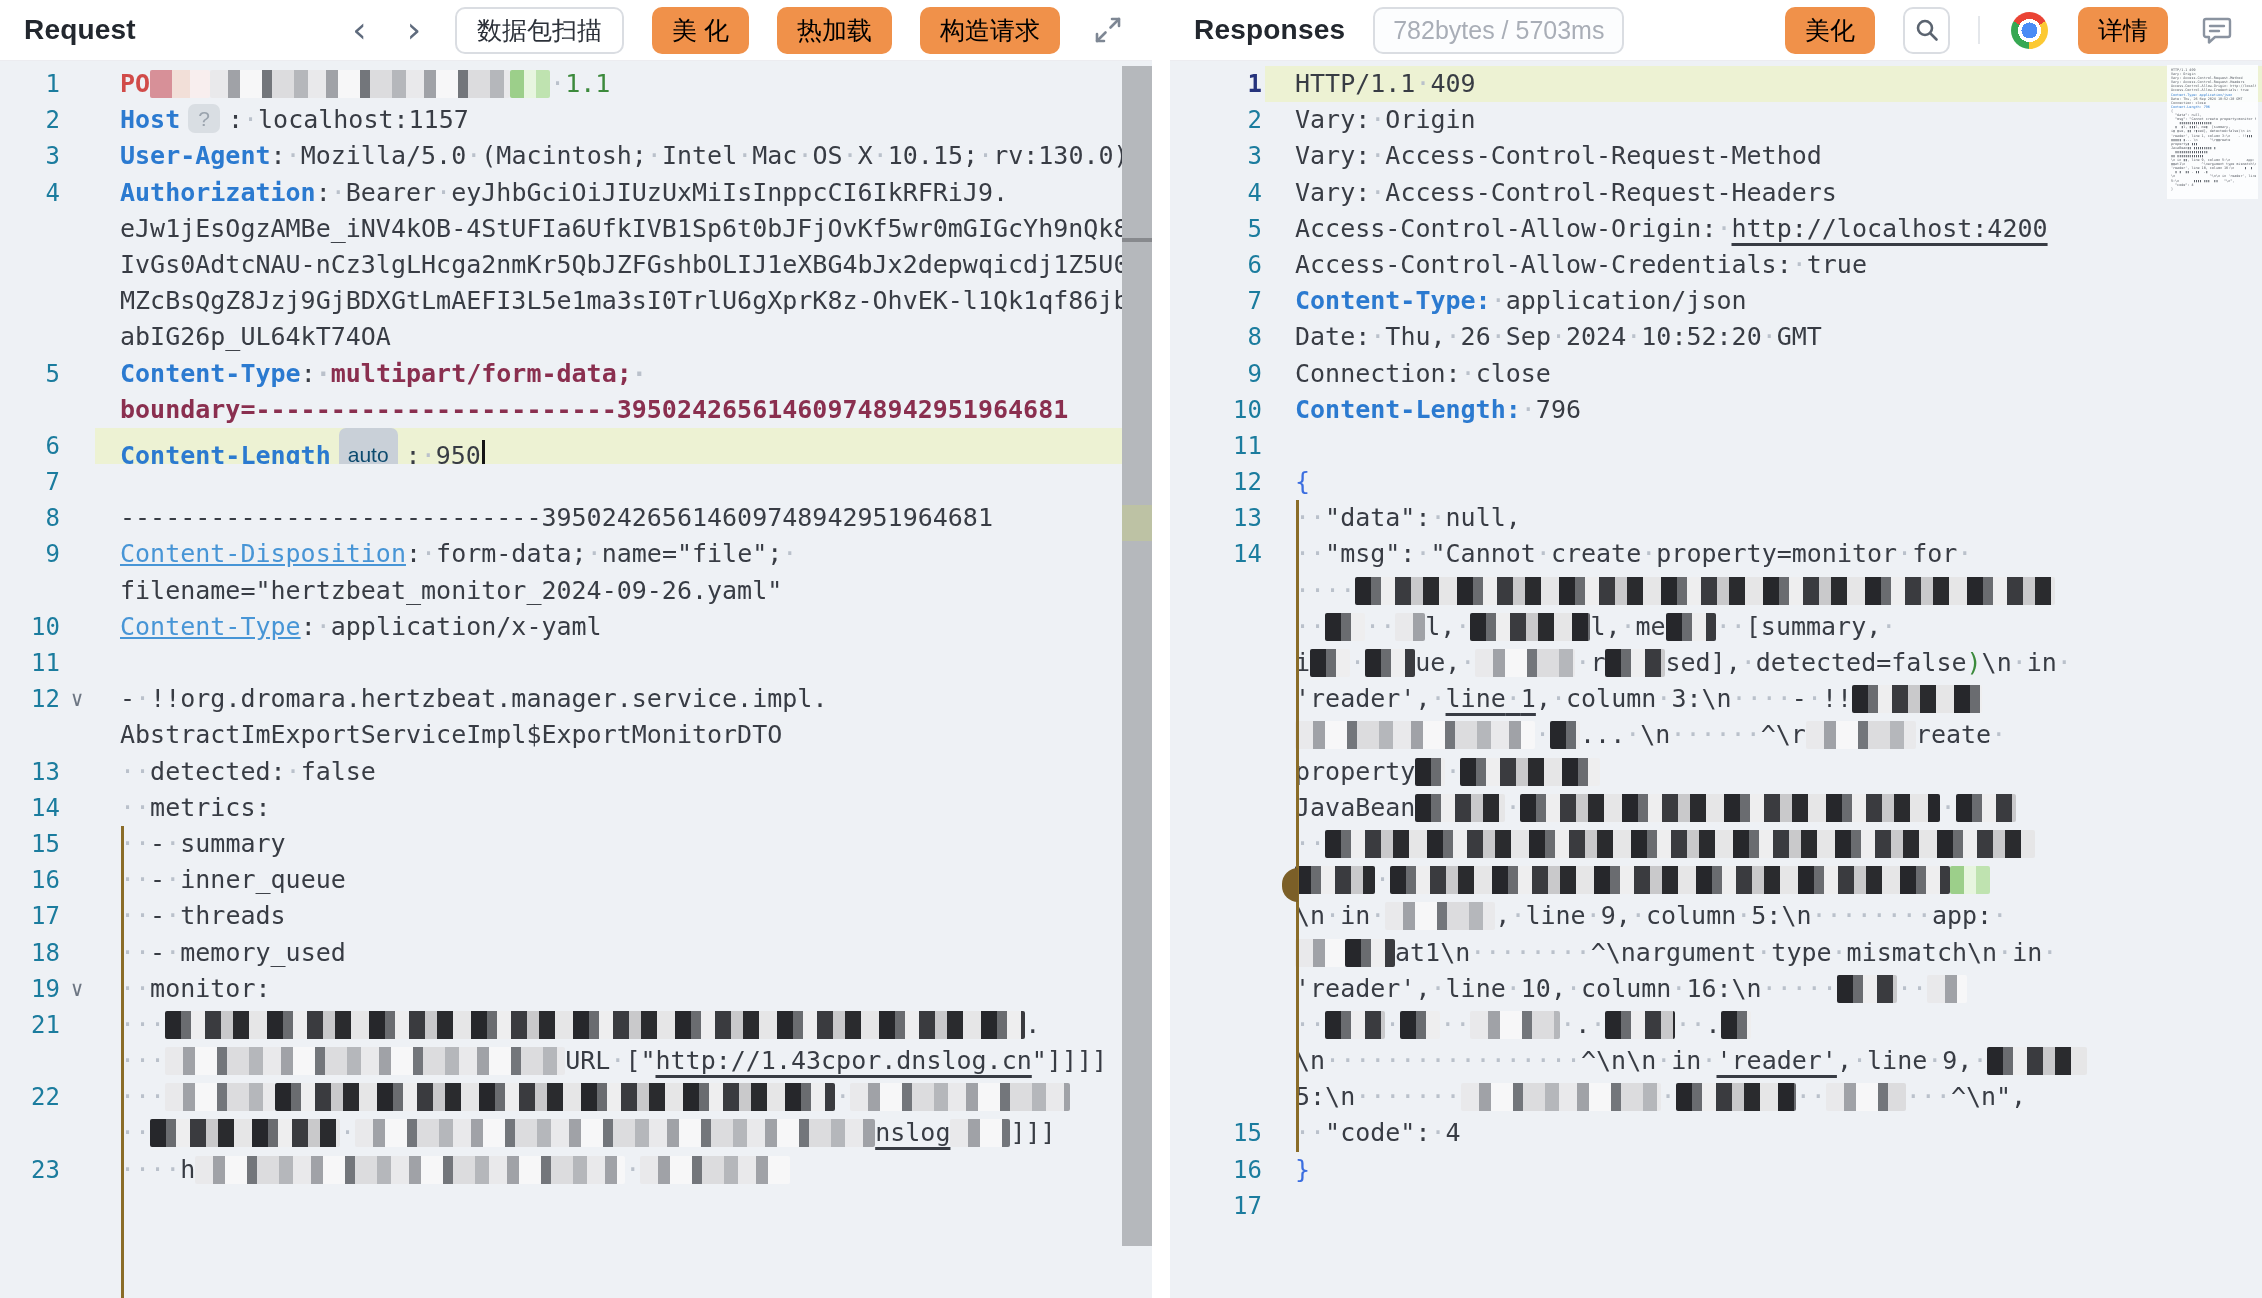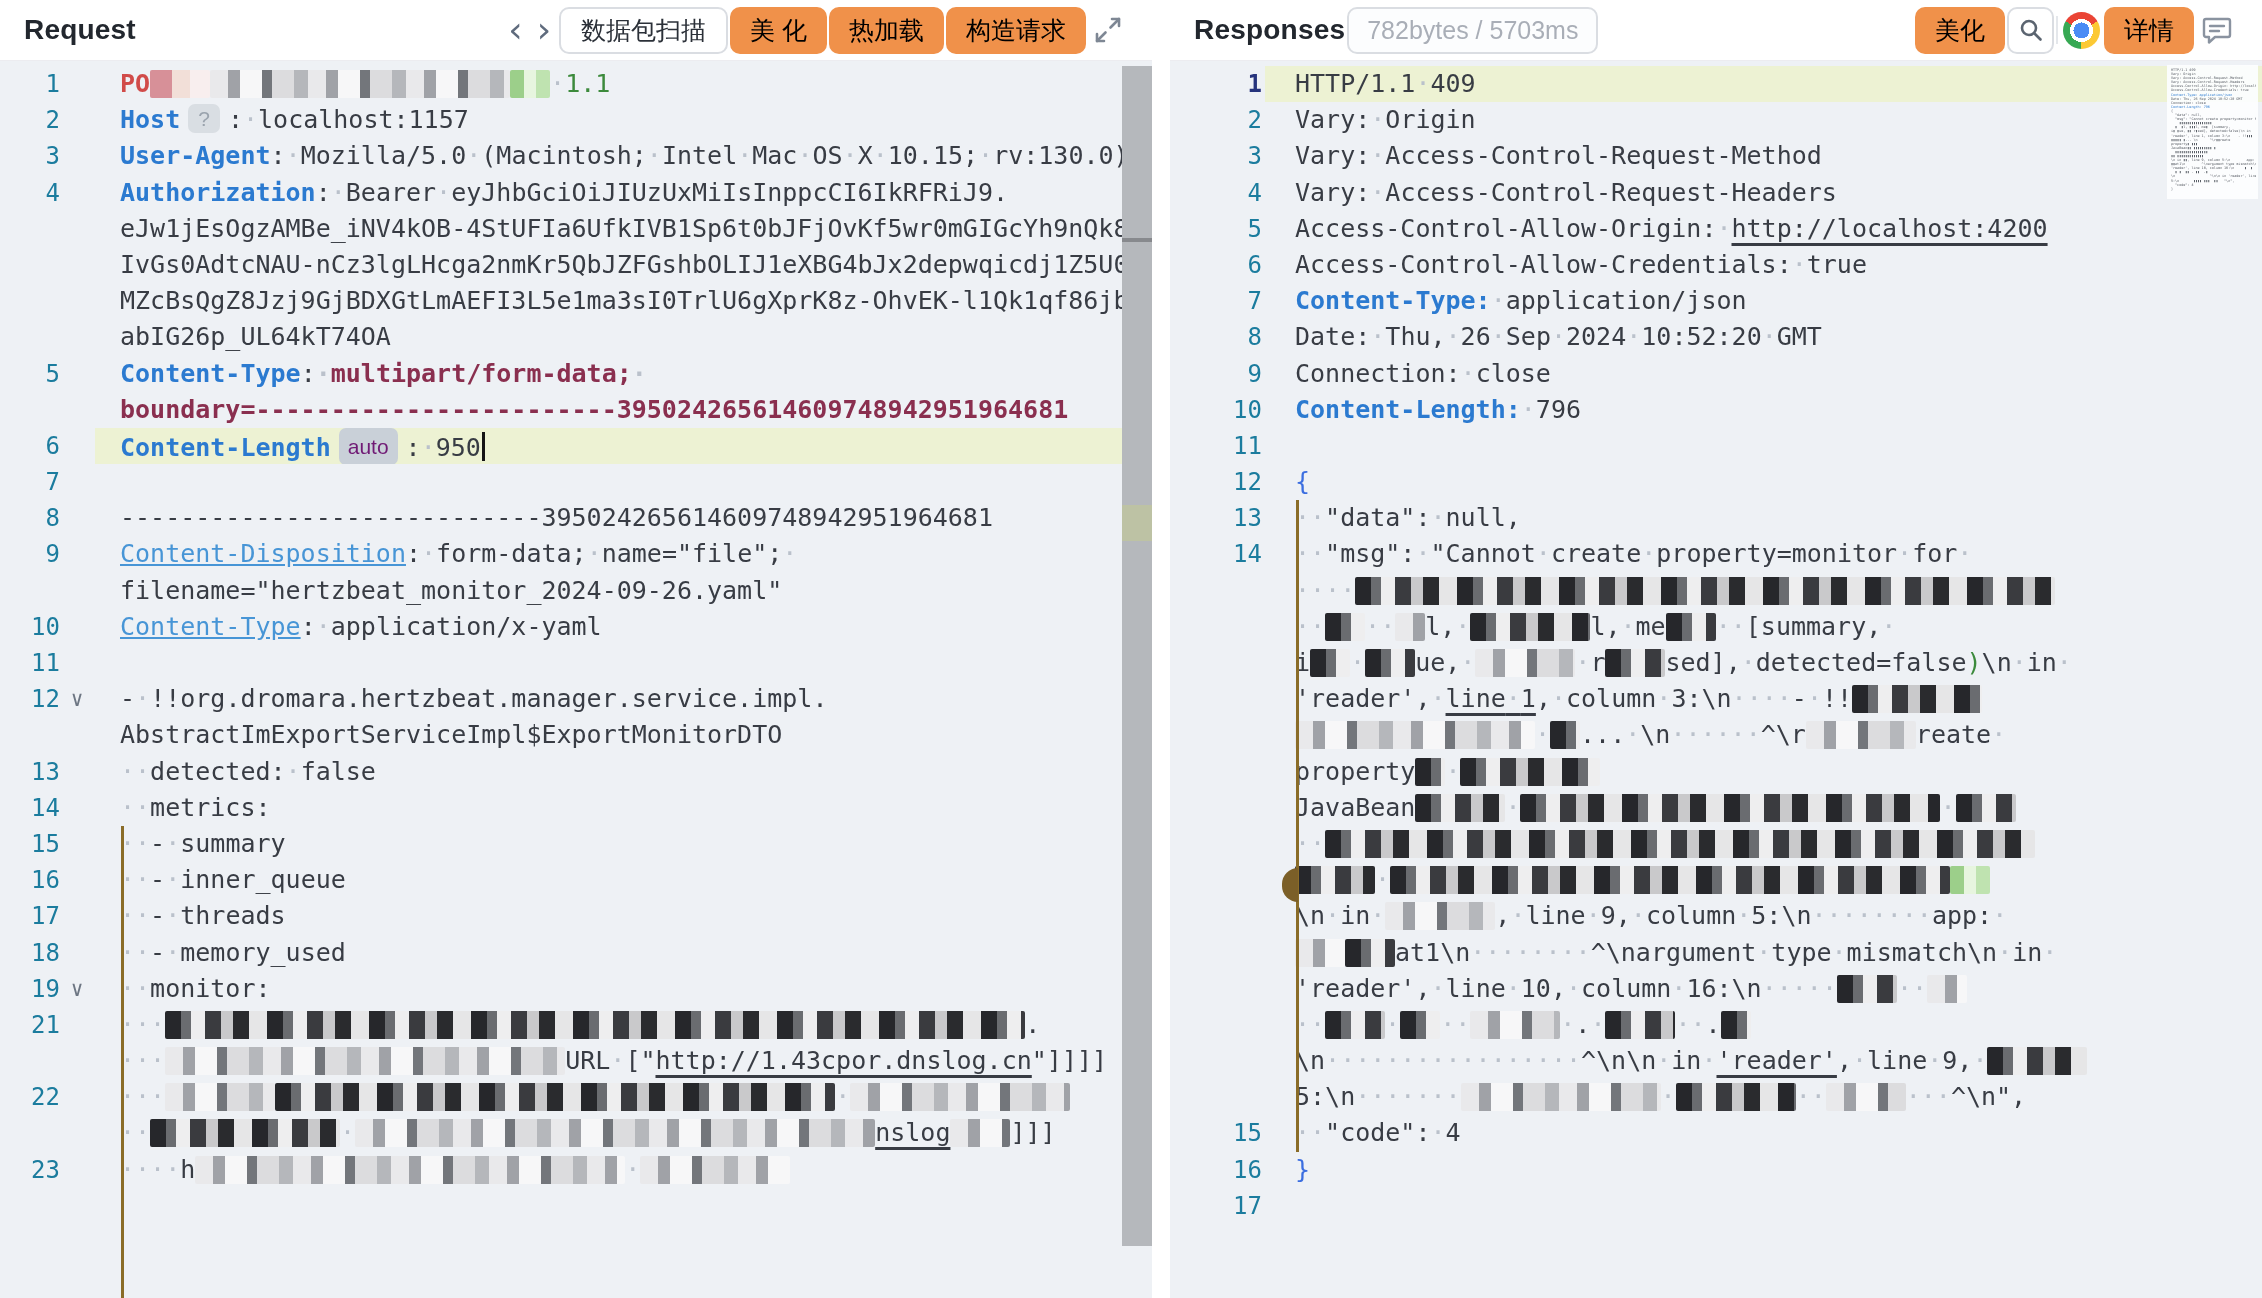--- a/index.html
+++ b/index.html
@@ -8,21 +8,21 @@
   .app { display:flex; width:2262px; height:1298px; }
 
   
   .panel { display:flex; flex-direction:column; height:100%; background:#fff; }
   .panel.left  { width:1152px; }
   .panel-gap   { width:18px; background:#fff; }
   .panel.right { width:1092px; }
 
   
   .hdr { height:61px; background:#fff; display:flex; align-items:center;
-         padding:0 24px; gap:2px; border-bottom:1px solid #ececf0; flex:none; }
+         padding:0 24px; gap:28px; border-bottom:1px solid #ececf0; flex:none; }
   .hdr-title { font-size:28px; font-weight:600; color:#22272e; letter-spacing:.2px; }
   .spacer { flex:1; }
   .nav-chev { font-size:36px; color:#5f6b7d; background:none; border:none;
               padding:0 6px; line-height:36px; cursor:pointer; font-family:"DejaVu Sans",sans-serif; }
   .btn { height:47px; display:inline-flex; align-items:center; border-radius:10px;
          font-size:25px; padding:0 20px; cursor:pointer; border:none; white-space:nowrap; }
   .btn.plain  { background:#fff; color:#2b3038; border:2px solid #dadde2; }
   .btn.orange { background:#f0914a; color:#000000; }
   .stats-badge { height:47px; display:inline-flex; align-items:center; border-radius:10px;
                  border:2px solid #dadde2; background:#fcfdfe; color:#a9aeb7;
@@ -55,22 +55,22 @@
   .seg.key    { color:#2b7ad0; font-weight:700; }
   .seg.key2   { color:#4795d6;text-decoration:underline; }
   .seg.red    { color:#d14b49; font-weight:700; }
   .seg.green  { color:#3c8a3c; }
   .seg.maroon { color:#8a2f4f; font-weight:700; }
   .seg.brace  { color:#3b6ee0; }
   .seg.u { text-decoration:underline; text-decoration-thickness:2.5px; text-underline-offset:6px; }
   .ws { color:#bac1cb; }
 
   .chip { display:inline-block; font-family:"Liberation Sans",sans-serif; font-size:21px;
-          line-height:29px; background:#c9d0d8; color:#701a75; border-radius:7px;
-          padding:4px 9px; margin:0 8px; vertical-align:2px; }
+          line-height:29px; background:#c9d0d8; color:#0c4a6e; border-radius:7px;
+          padding:12px 9px; margin:0 8px; vertical-align:2px; }
   .chip.q { background:#d9dee3; color:#9aa3ad; padding:0 10px; }
   .caret { display:inline-block; width:3px; height:29px; background:#141414;
            vertical-align:-5px; margin-left:1px; }
 
   .redact { display:inline-block; height:28px; vertical-align:-6px; border-radius:2px; }
   .redact.dark  { background:repeating-linear-gradient(90deg,#26272b 0 16px,#6a6c70 16px 26px,#eeeeef 26px 40px,#3a3b3f 40px 56px,#c9c9cb 56px 68px,#2a2b2e 68px 84px,#e6e6e7 84px 102px); }
   .redact.light { background:repeating-linear-gradient(90deg,#e9e9eb 0 18px,#a0a2a7 18px 30px,#f7f7f8 30px 52px,#73767b 52px 62px,#dcdcde 62px 84px,#b5b7bb 84px 98px); }
   .redact.pink  { background:repeating-linear-gradient(90deg,#d79098 0 22px,#f2dfd8 22px 40px,#f8eeee 40px 60px); }
   .redact.green { background:repeating-linear-gradient(90deg,#9ccf8a 0 14px,#e7f5df 14px 26px,#bfe3b0 26px 40px); }
 

